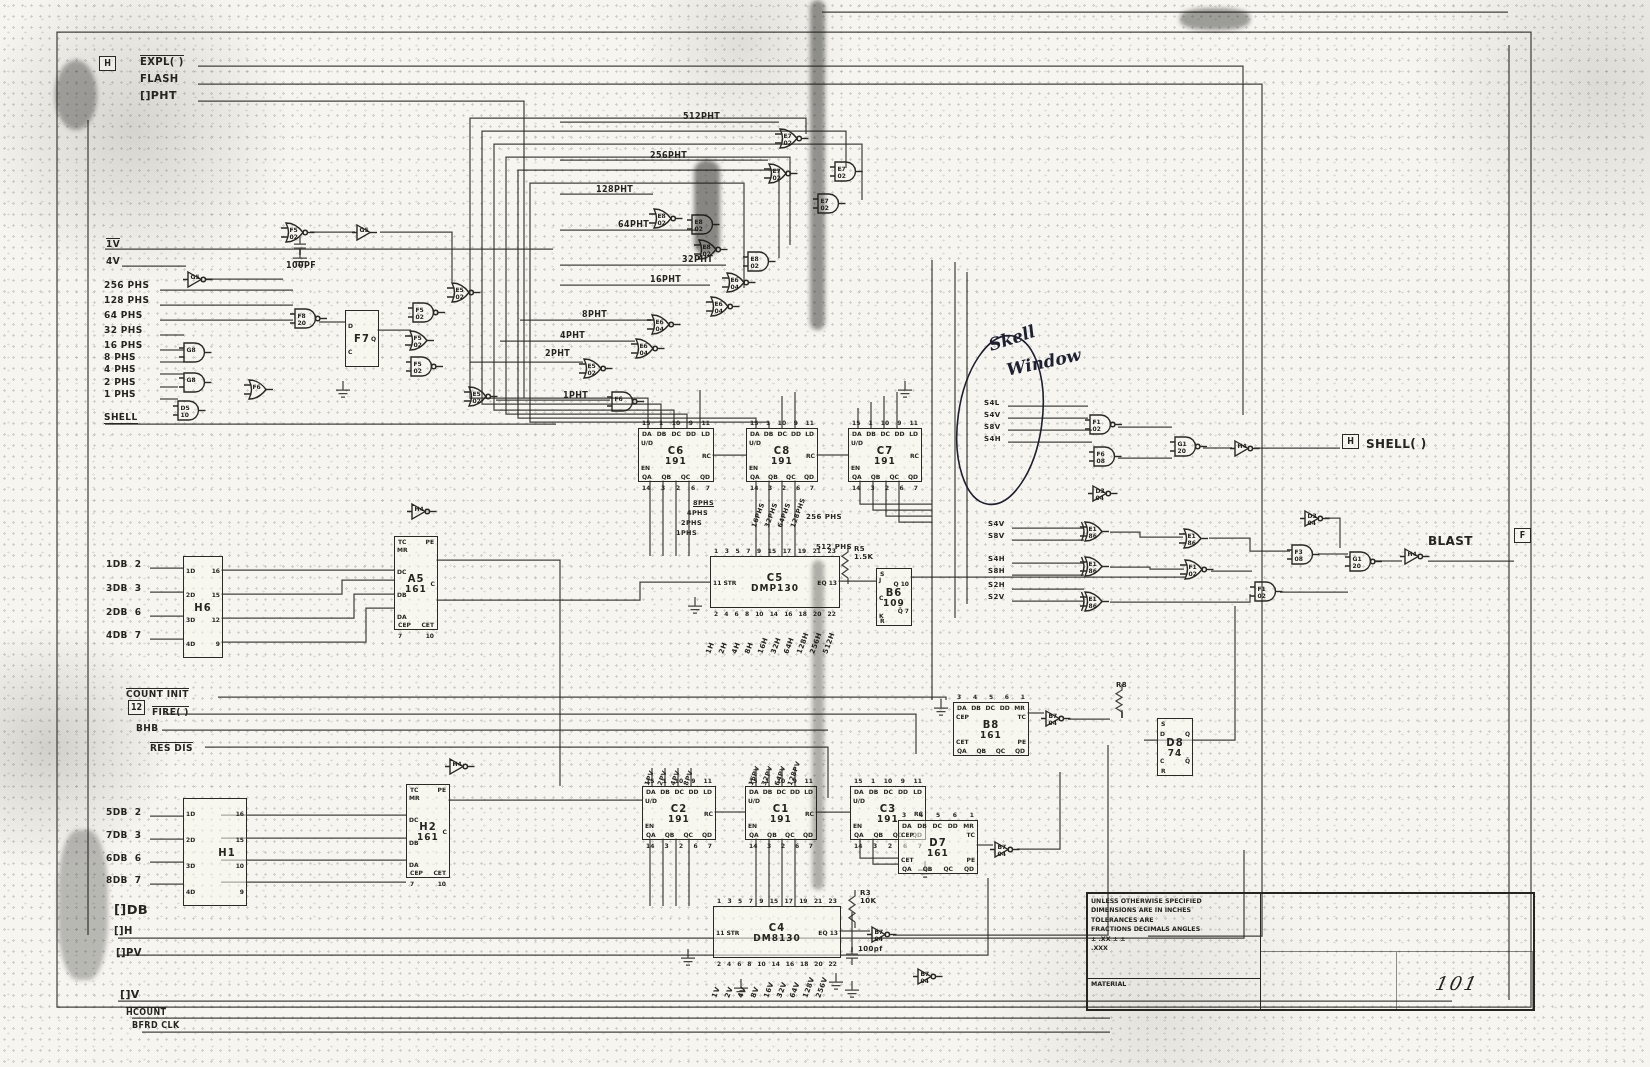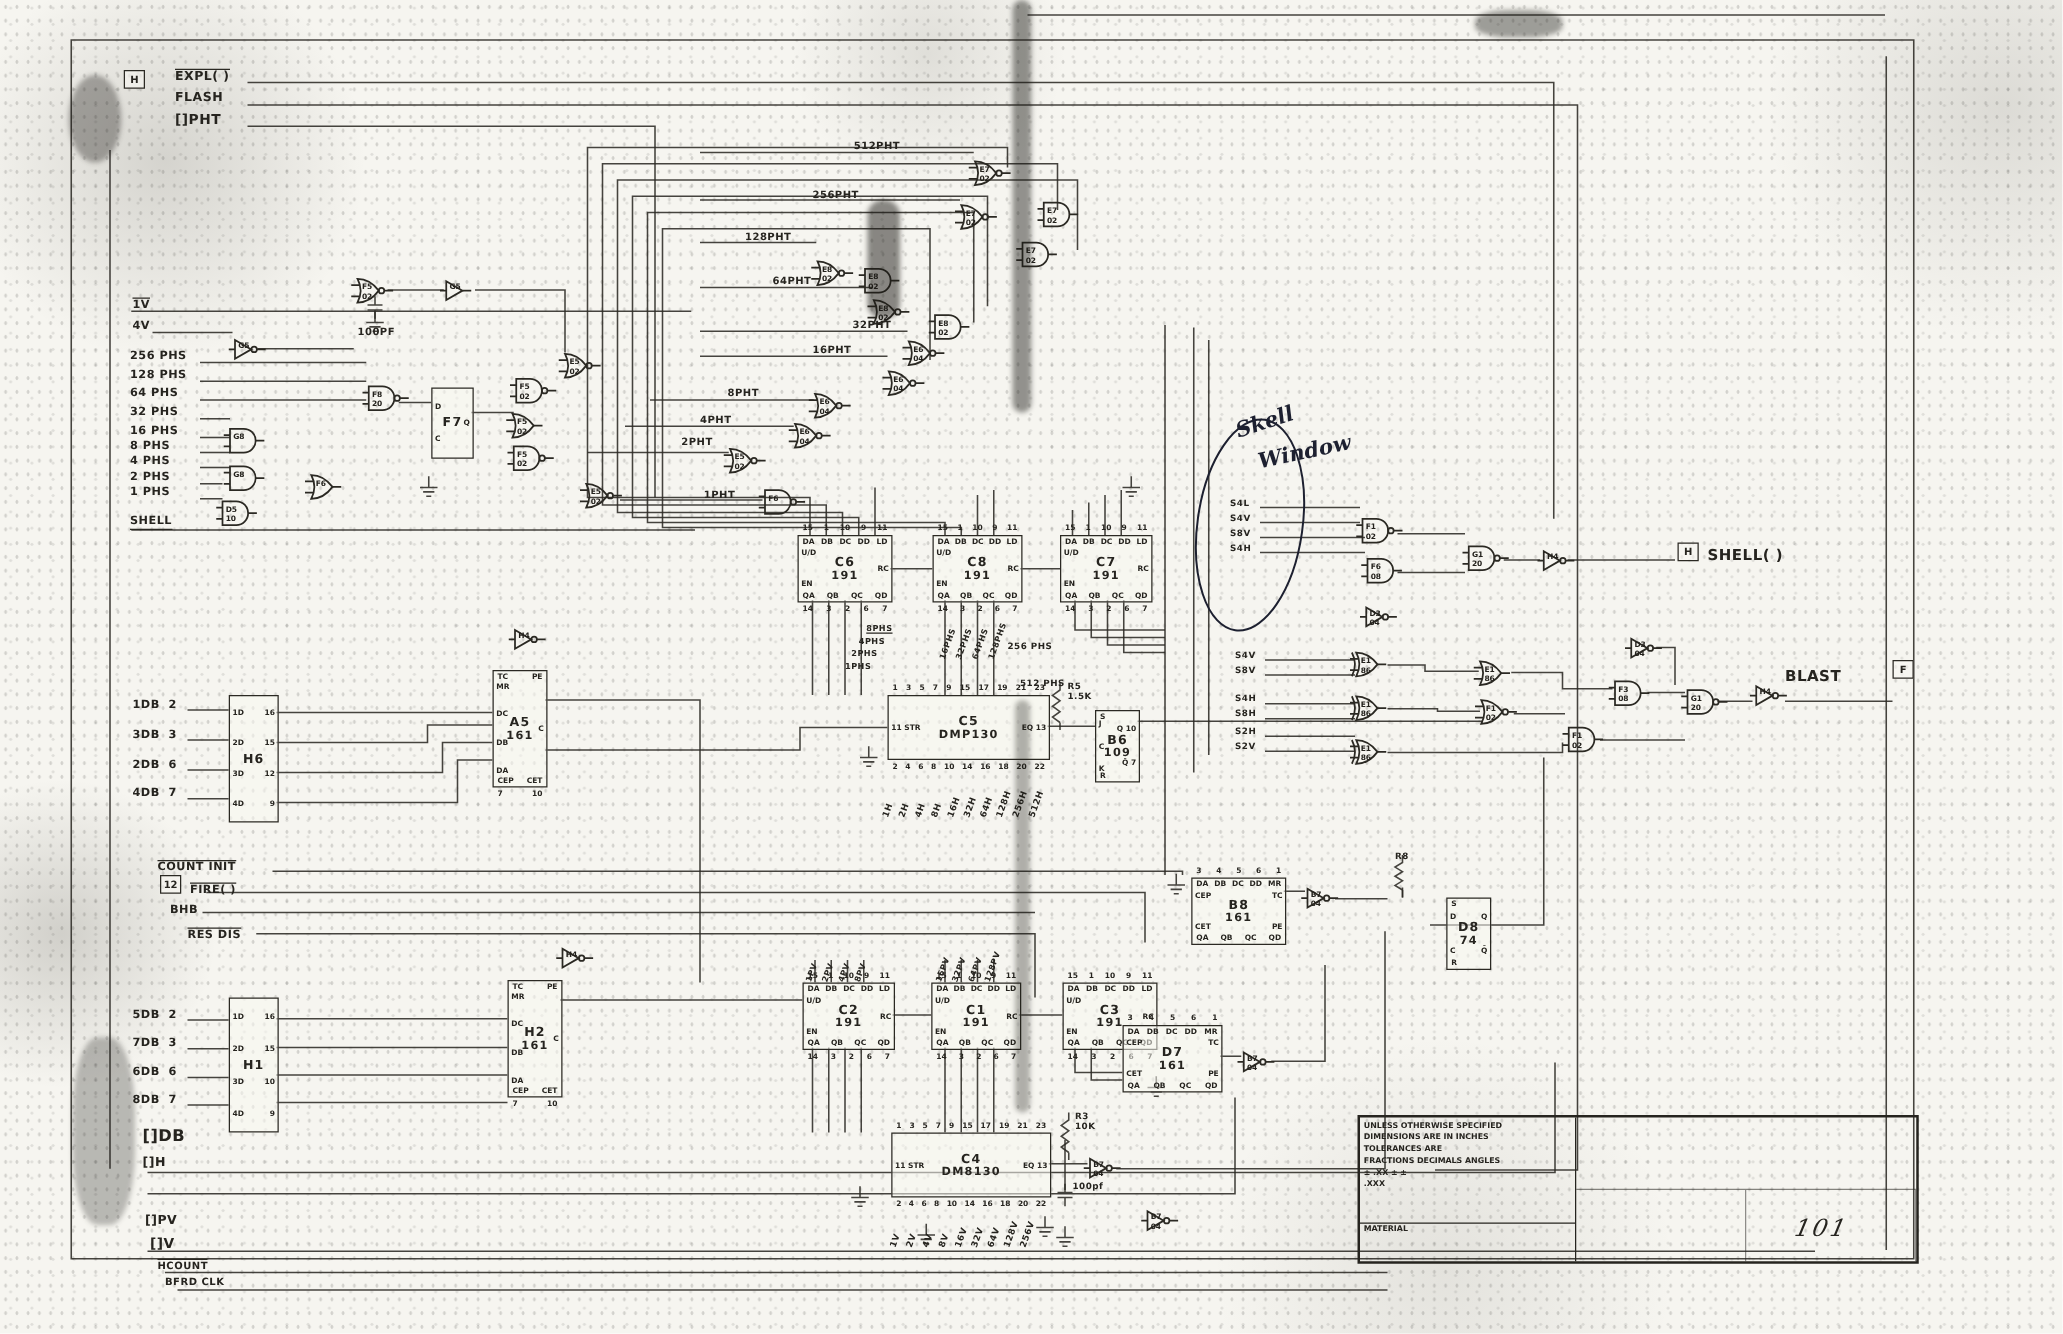--- a/index.html
+++ b/index.html
@@ -757,21 +757,21 @@
         <div class="pc lin">
           <div>MR</div>
           <div>DC</div>
           <div>DB</div>
           <div>DA</div>
         </div>
         <div class="pc rin">
           <div>C</div>
         </div>
       </div>
-      <div class="ic" style="left: 183px; top: 798px; width: 38px; height: 106px;">
+      <div class="ic" style="left: 183px; top: 798px; width: 38px; height: 106px; padding-left: 24px;">
         <div class="ref">H1</div>
         <div class="pc lin">
           <div>1D</div>
           <div>2D</div>
           <div>3D</div>
           <div>4D</div>
         </div>
         <div class="pc rin">
           <div>16</div>
           <div>15</div>
@@ -1091,21 +1091,21 @@
       <span class="lb" style="left: 106px; top: 560px; font-size: 9px;">1DB  2</span>
       <span class="lb" style="left: 106px; top: 584px; font-size: 9px;">3DB  3</span>
       <span class="lb" style="left: 106px; top: 608px; font-size: 9px;">2DB  6</span>
       <span class="lb" style="left: 106px; top: 631px; font-size: 9px;">4DB  7</span>
       <span class="lb" style="left: 106px; top: 808px; font-size: 9px;">5DB  2</span>
       <span class="lb" style="left: 106px; top: 831px; font-size: 9px;">7DB  3</span>
       <span class="lb" style="left: 106px; top: 854px; font-size: 9px;">6DB  6</span>
       <span class="lb" style="left: 106px; top: 876px; font-size: 9px;">8DB  7</span>
       <span class="lb" style="left: 114px; top: 903px; font-size: 13px;">[]DB</span>
       <span class="lb" style="left: 114px; top: 926px; font-size: 10px;">[]H</span>
-      <span class="lb" style="left: 116px; top: 972px; font-size: 10px;">[]PV</span>
+      <span class="lb" style="left: 116px; top: 948px; font-size: 10px;">[]PV</span>
       <span class="lb" style="left: 120px; top: 989px; font-size: 11px;">[]V</span>
       <span class="lb o" style="left: 126px; top: 1007px; font-size: 8px;">HCOUNT</span>
       <span class="lb" style="left: 132px; top: 1022px; font-size: 8px;">BFRD CLK</span>
       <span class="lb" style="left: 984px; top: 400px; font-size: 7px;">S4L</span>
       <span class="lb" style="left: 984px; top: 412px; font-size: 7px;">S4V</span>
       <span class="lb" style="left: 984px; top: 424px; font-size: 7px;">S8V</span>
       <span class="lb" style="left: 984px; top: 436px; font-size: 7px;">S4H</span>
       <span class="lb" style="left: 988px; top: 521px; font-size: 7px;">S4V</span>
       <span class="lb" style="left: 988px; top: 533px; font-size: 7px;">S8V</span>
       <span class="lb" style="left: 988px; top: 556px; font-size: 7px;">S4H</span>

